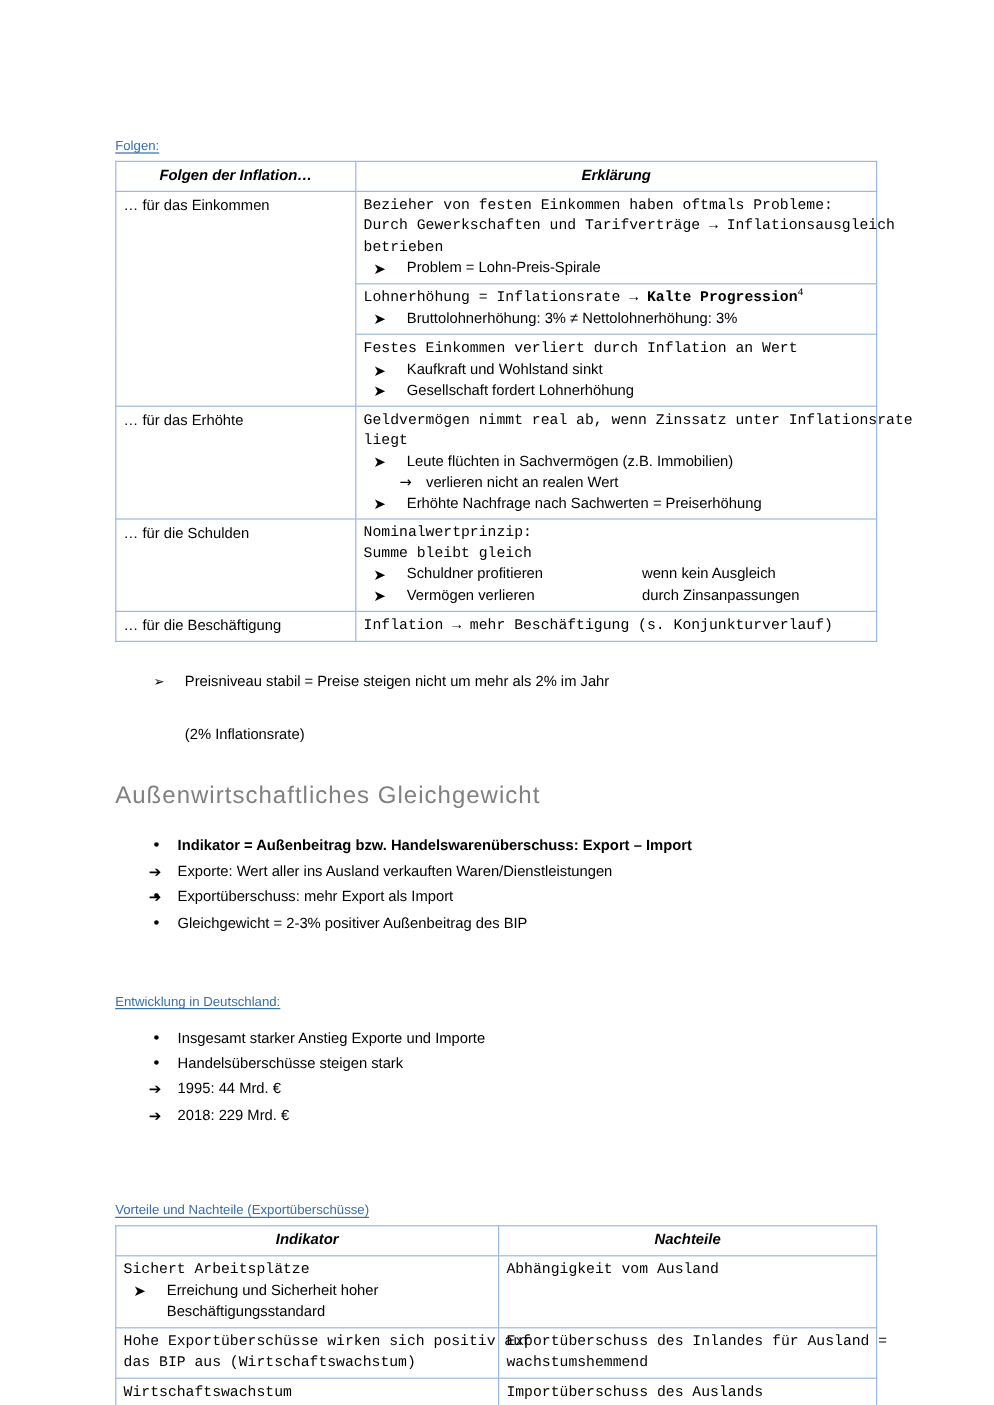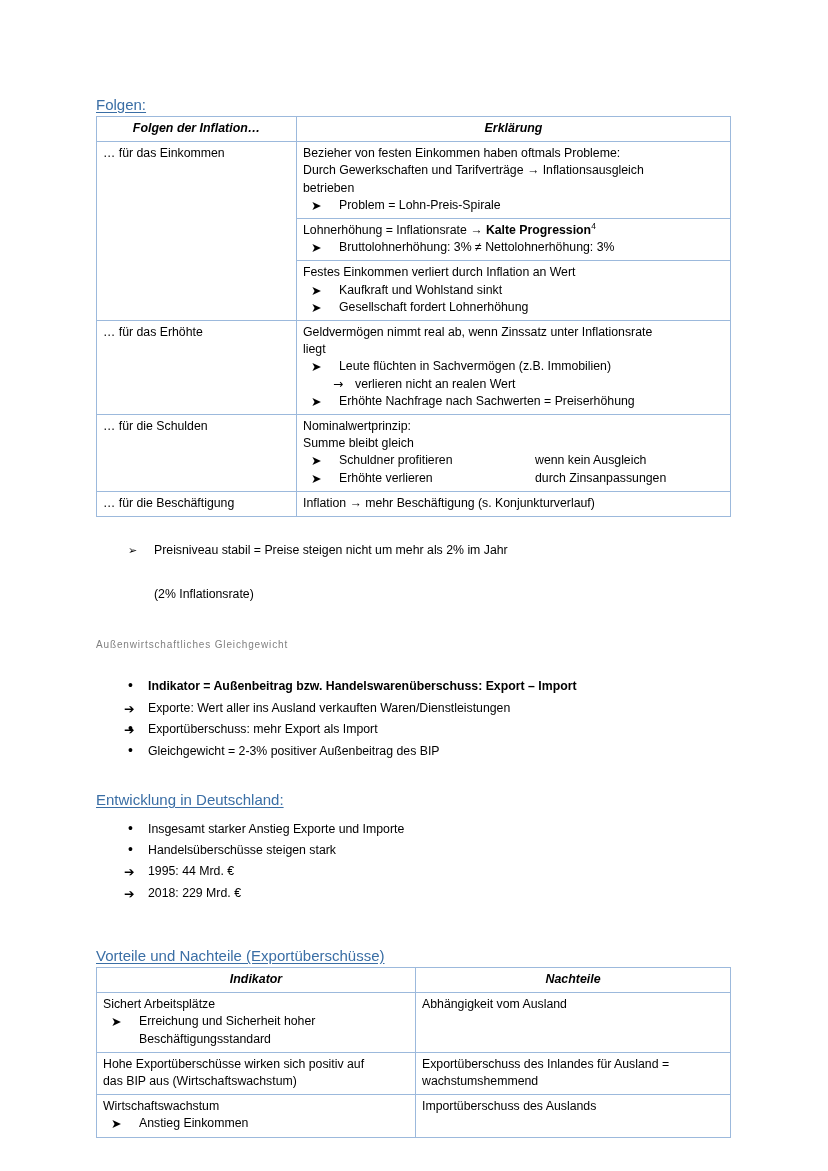--- a/index.html
+++ b/index.html
@@ -27,26 +27,26 @@
   .content {
     position: absolute;
     left: 96px;
     top: 96px;
     width: 636px;
   }
 
   
   .blue-head {
     color: #3a6ea5;
-    font-size: 15px;
+    font-size: 11px;
     line-height: 17px;
     text-decoration: underline;
     text-underline-offset: 2px;
     display: inline-block;
-    margin: 0 0 3px 0;
+    margin: 18px 0 3px 0;
     white-space: nowrap;
   }
   .blue-head-wrap { margin: 0; padding: 0; }
 
   
   table.doc-table {
     border-collapse: collapse;
     width: 634px;
     table-layout: fixed;
     margin: 0;
@@ -67,21 +67,21 @@
     font-size: 12.4px;
     padding: 3px 5px 4px 5px;
   }
   
   .t1 col.c1 { width: 200px; }
   .t1 col.c2 { width: 434px; }
   
   .t2 col.c1 { width: 319px; }
   .t2 col.c2 { width: 315px; }
 
-  .cell-line { display: block; white-space: nowrap; }
+  .cell-line { display: block; white-space: nowrap; font-family: Liberation Mono, monospace; }
 
   
   .arrow-line {
     display: block;
     padding-left: 36px;
     position: relative;
     white-space: nowrap;
   }
   .arrow-line > .arw {
     position: absolute;
@@ -121,21 +121,21 @@
     left: 32px;
     top: 0;
     font-family: "DejaVu Sans", sans-serif;
     font-size: 11px;
     color: #000;
   }
   ul.ticklist li .l2 { display: block; margin-top: 24px; }
 
   
   h1.sec-title {
-    font-size: 10px;
+    font-size: 20px;
     font-weight: normal;
     color: #808080;
     letter-spacing: 0.85px;
     margin: 0;
     padding: 0;
     line-height: 22px;
   }
 
   
   ul.bullets > li {
@@ -256,21 +256,21 @@
           <td>… für die Schulden</td>
           <td>
             <span class="cell-line">Nominalwertprinzip:</span>
             <span class="cell-line">Summe bleibt gleich</span>
             <span class="arrow-line">
               <span class="arw">➤</span>
               <span class="tabcol">Schuldner profitieren</span><span>wenn kein Ausgleich</span>
             </span>
             <span class="arrow-line">
               <span class="arw">➤</span>
-              <span class="tabcol">Erhöhte verlieren</span><span>durch Zinsanpassungen</span>
+              <span class="tabcol">Vermögen verlieren</span><span>durch Zinsanpassungen</span>
             </span>
           </td>
         </tr>
 
         <tr>
           <td>… für die Beschäftigung</td>
           <td>
             <span class="cell-line">Inflation → mehr Beschäftigung (s. Konjunkturverlauf)</span>
           </td>
         </tr>

